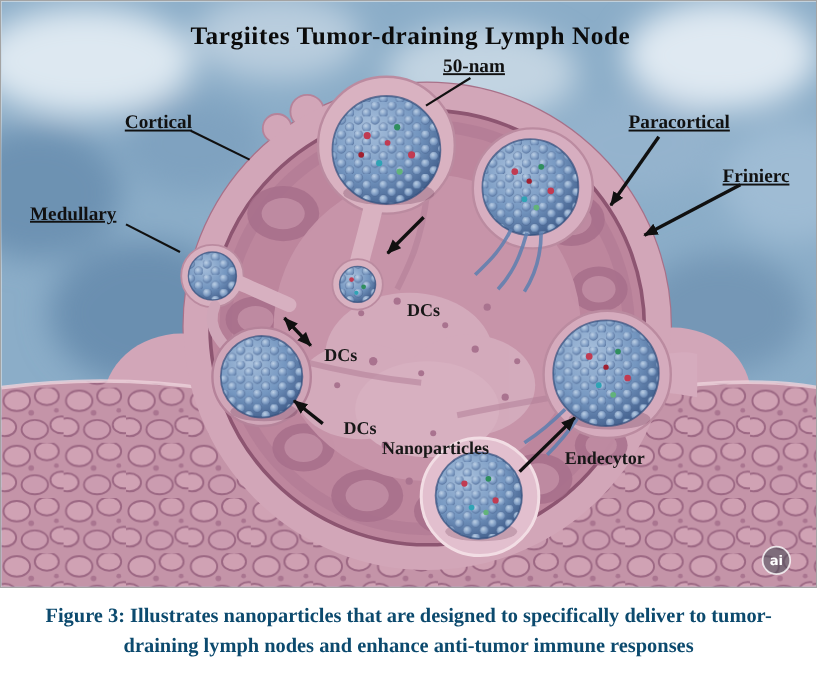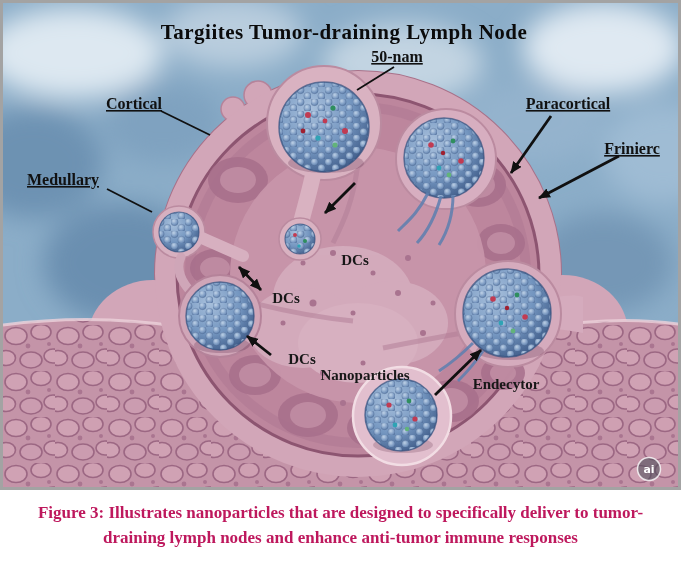--- a/index.html
+++ b/index.html
@@ -1,25 +1,25 @@
 <!DOCTYPE html>
 <html><head>
 <meta charset="utf-8">
 <style>
   html,body{margin:0;padding:0;background:#fff;}
   #stage{width:681px;height:561px;position:relative;font-family:"Liberation Serif",serif;}
-  #figure{width:681px;height:490px;position:relative;border:3px solid #a3a3a3;box-sizing:border-box;overflow:hidden;}
+  #figure{width:681px;height:490px;position:relative;border:1px solid #a3a3a3;box-sizing:border-box;overflow:hidden;}
   #figure svg{display:block;}
   .fig-title{font:bold 21px "Liberation Serif",serif;fill:#0b0b0b;letter-spacing:.5px;}
   .lbl{font:bold 16px "Liberation Serif",serif;fill:#111;}
   .lbl-u{text-decoration:underline;}
   .lbl-s{font:bold 15px "Liberation Serif",serif;fill:#171717;}
   .wm-t{font:bold 11px "DejaVu Sans",sans-serif;fill:#fff;}
   #caption{width:681px;height:71px;background:#ffffff;display:flex;align-items:center;justify-content:center;box-sizing:border-box;}
-  #caption .cap-text{max-width:648px;text-align:center;font:bold 17px "Liberation Serif",serif;color:#be185d;line-height:1.45;}
+  #caption .cap-text{max-width:648px;text-align:center;font:bold 17px "Liberation Serif",serif;color:#0c4a6e;line-height:1.45;}
 </style>
 </head>
 <body>
 
 <div id="stage">
   <div id="figure">
     <svg width="681" height="490" viewBox="0 0 681 490" xmlns="http://www.w3.org/2000/svg">
       <defs>
         <radialGradient id="sphereG" cx="35%" cy="30%" r="75%">
           <stop offset="0%" stop-color="#a8c0dc"></stop>

